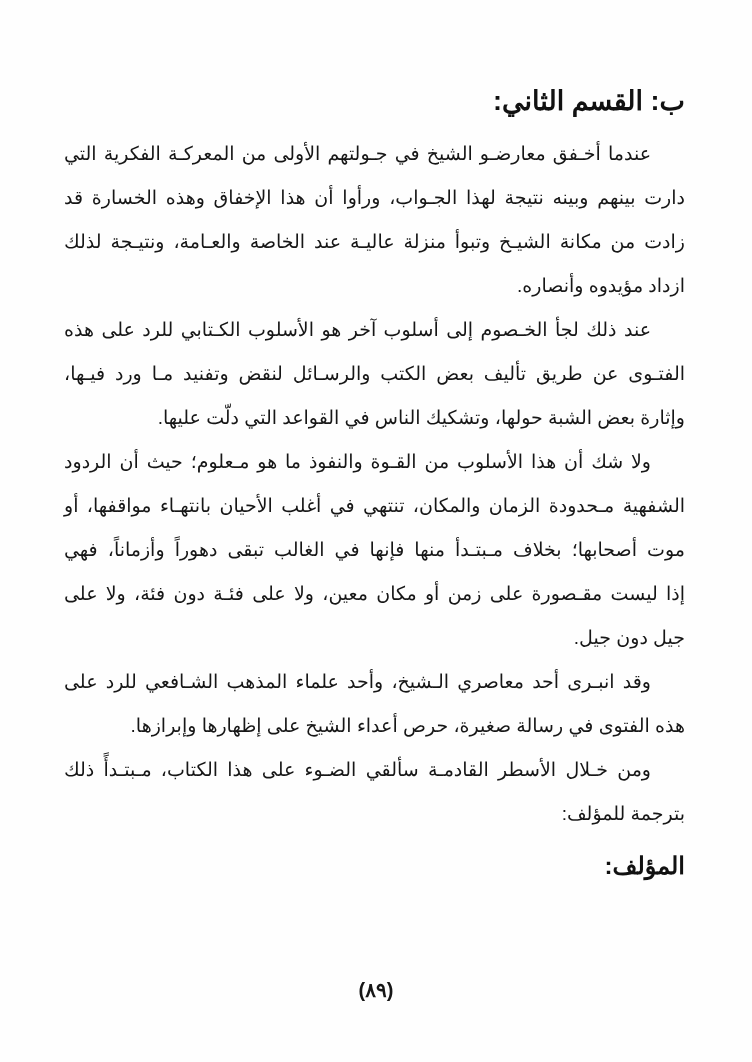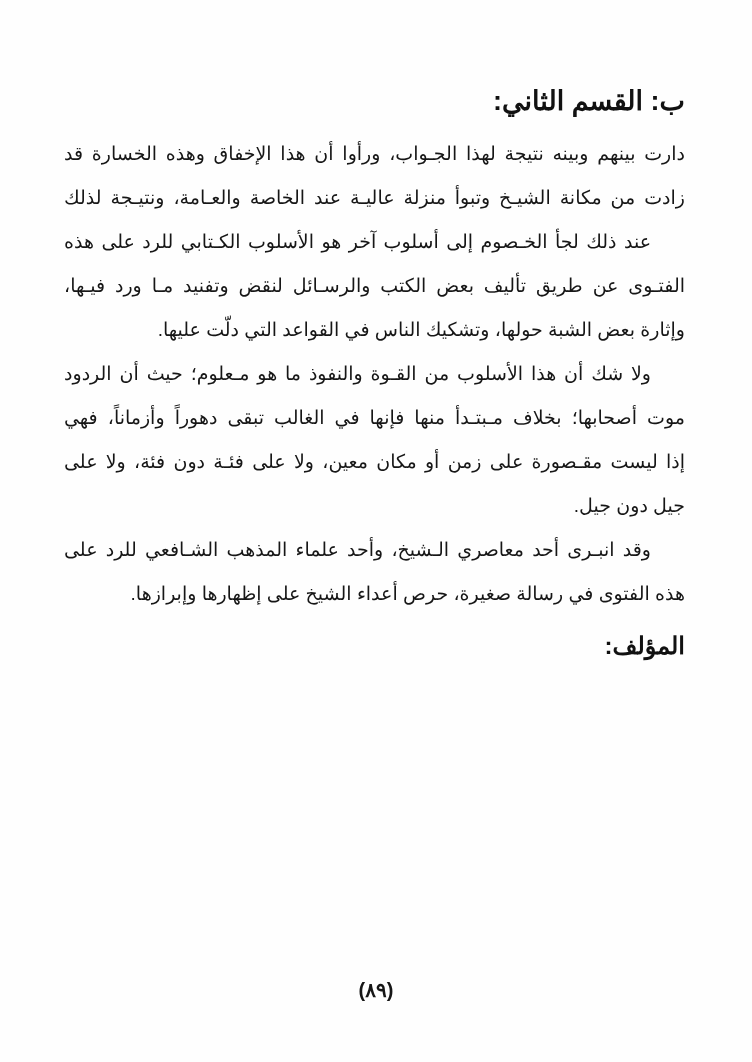--- a/index.html
+++ b/index.html
@@ -75,42 +75,49 @@
 </style>
 </head>
 <body>
 
 <div class="page">
   <div class="text-block">
 
     <h1 class="section-heading">ب: القسم الثاني:</h1>
 
     <p class="para">
+      <span class="line first" style="display:block">عندما أخـفق معارضـو الشيخ في جـولتهم الأولى من المعركـة الفكرية التي</span>
       <span class="line" style="display:block">دارت بينهم وبينه نتيجة لهذا الجـواب، ورأوا أن هذا الإخفاق وهذه الخسارة قد</span>
       <span class="line" style="display:block">زادت من مكانة الشيـخ وتبوأ منزلة عاليـة عند الخاصة والعـامة، ونتيـجة لذلك</span>
+      <span class="line last" style="display:block">ازداد مؤيدوه وأنصاره.</span>
     </p>
 
     <p class="para">
       <span class="line first" style="display:block">عند ذلك لجأ الخـصوم إلى أسلوب آخر هو الأسلوب الكـتابي للرد على هذه</span>
       <span class="line" style="display:block">الفتـوى عن طريق تأليف بعض الكتب والرسـائل لنقض وتفنيد مـا ورد فيـها،</span>
       <span class="line last" style="display:block">وإثارة بعض الشبة حولها، وتشكيك الناس في القواعد التي دلّت عليها.</span>
     </p>
 
     <p class="para">
       <span class="line first" style="display:block">ولا شك أن هذا الأسلوب من القـوة والنفوذ ما هو مـعلوم؛ حيث أن الردود</span>
+      <span class="line" style="display:block">الشفهية مـحدودة الزمان والمكان، تنتهي في أغلب الأحيان بانتهـاء مواقفها، أو</span>
       <span class="line" style="display:block">موت أصحابها؛ بخلاف مـبتـدأ منها فإنها في الغالب تبقى دهوراً وأزماناً، فهي</span>
       <span class="line" style="display:block">إذا ليست مقـصورة على زمن أو مكان معين، ولا على فئـة دون فئة، ولا على</span>
       <span class="line last" style="display:block">جيل دون جيل.</span>
     </p>
 
     <p class="para">
       <span class="line first" style="display:block">وقد انبـرى أحد معاصري الـشيخ، وأحد علماء المذهب الشـافعي للرد على</span>
       <span class="line last" style="display:block">هذه الفتوى في رسالة صغيرة، حرص أعداء الشيخ على إظهارها وإبرازها.</span>
     </p>
 
+    <p class="para">
+      <span class="line first" style="display:block">ومن خـلال الأسطر القادمـة سألقي الضـوء على هذا الكتاب، مـبتـدأً ذلك</span>
+      <span class="line last" style="display:block">بترجمة للمؤلف:</span>
+    </p>
 
     <h2 class="sub-heading">المؤلف:</h2>
 
 
   </div>
 
   <div class="page-number">(٨٩)</div>
 </div>
 
 </body></html>

